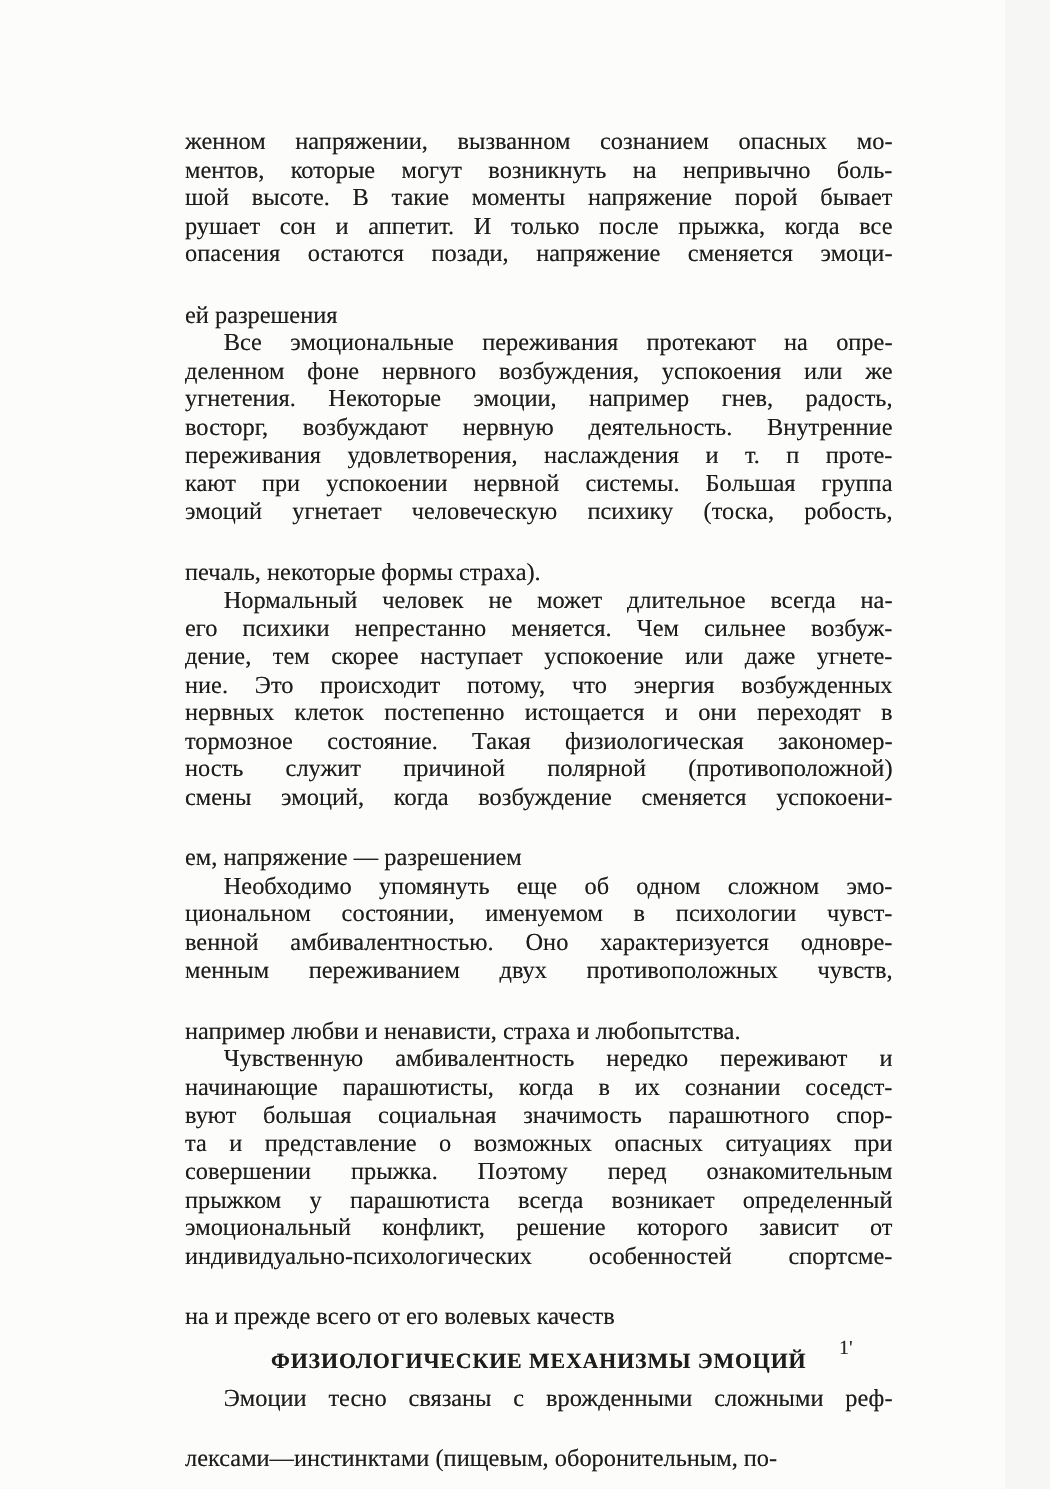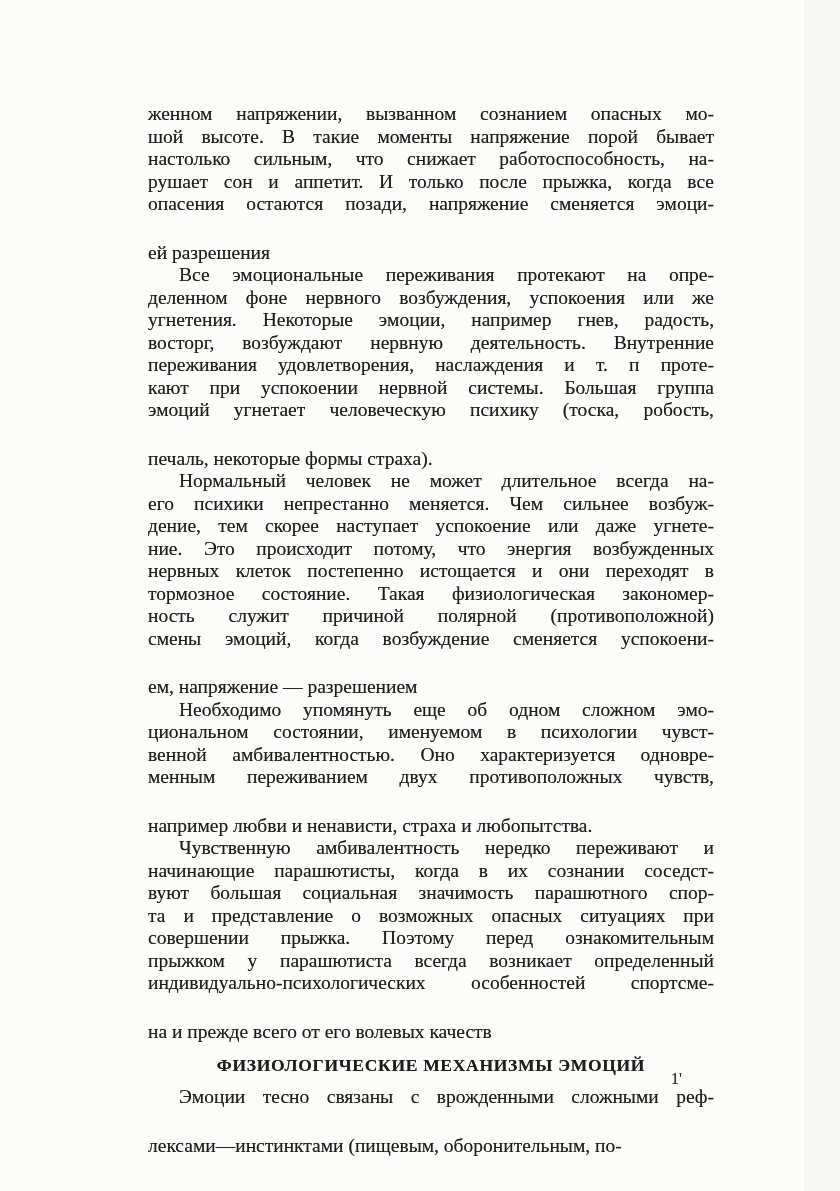--- a/index.html
+++ b/index.html
@@ -54,22 +54,22 @@
     text-shadow: 0 0 0.5px rgba(20, 18, 15, 0.5);
   }
 </style>
 </head>
 <body>
 
 <div class="page">
   <div class="text-block" id="text-block">
       <div class="para">
         <div class="line">женном напряжении, вызванном сознанием опасных мо-</div>
+        <div class="line">ментов, которые могут возникнуть на непривычно боль-</div>
         <div class="line">шой высоте. В такие моменты напряжение порой бывает</div>
-        <div class="line">настолько сильным, что снижает работоспособность, на-</div>
         <div class="line">рушает сон и аппетит. И только после прыжка, когда все</div>
         <div class="line">опасения остаются позади, напряжение сменяется эмоци-</div>
         <div class="line last">ей разрешения</div>
       </div>
       <div class="para indent">
         <div class="line">Все эмоциональные переживания протекают на опре-</div>
         <div class="line">деленном фоне нервного возбуждения, успокоения или же</div>
         <div class="line">угнетения. Некоторые эмоции, например гнев, радость,</div>
         <div class="line">восторг, возбуждают нервную деятельность. Внутренние</div>
         <div class="line">переживания удовлетворения, наслаждения и т. п проте-</div>
@@ -95,20 +95,21 @@
         <div class="line">менным переживанием двух противоположных чувств,</div>
         <div class="line last">например любви и ненависти, страха и любопытства.</div>
       </div>
       <div class="para indent">
         <div class="line">Чувственную амбивалентность нередко переживают и</div>
         <div class="line">начинающие парашютисты, когда в их сознании соседст-</div>
         <div class="line">вуют большая социальная значимость парашютного спор-</div>
         <div class="line">та и представление о возможных опасных ситуациях при</div>
         <div class="line">совершении прыжка. Поэтому перед ознакомительным</div>
         <div class="line">прыжком у парашютиста всегда возникает определенный</div>
+        <div class="line">эмоциональный конфликт, решение которого зависит от</div>
         <div class="line">индивидуально-психологических особенностей спортсме-</div>
         <div class="line last">на и прежде всего от его волевых качеств</div>
       </div>
       <div class="heading">ФИЗИОЛОГИЧЕСКИЕ МЕХАНИЗМЫ ЭМОЦИЙ</div>
       <div class="para indent">
         <div class="line">Эмоции тесно связаны с врожденными сложными реф-</div>
         <div class="line last">лексами—инстинктами (пищевым, оборонительным, по-</div>
       </div>
     </div>
   <div class="page-number">1'</div>

